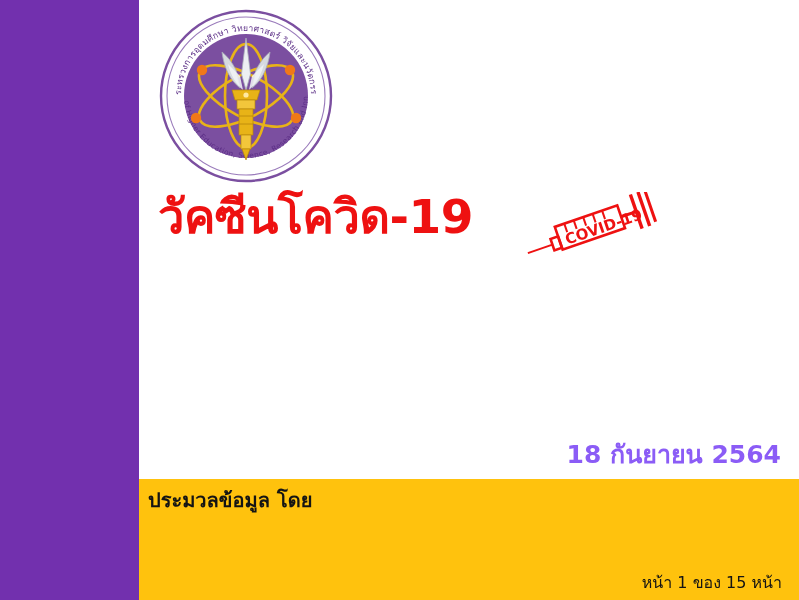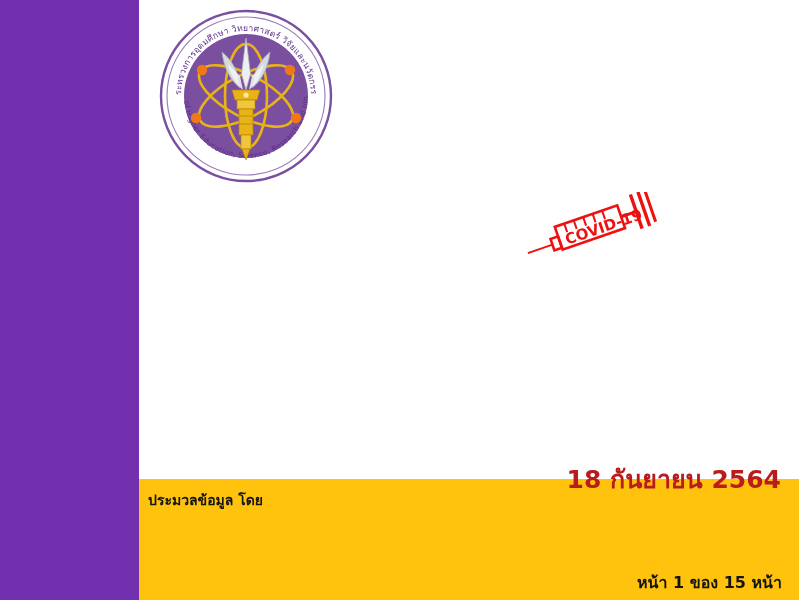--- a/index.html
+++ b/index.html
@@ -93,46 +93,45 @@
     padding-left: 10px;
   }
 
   
   .date-line {
     position: absolute;
     right: 18px;
     top: 434px;
     font-size: 25px;
     font-weight: bold;
-    color: #b91c1c;
+    color: #8b5cf6;
     white-space: nowrap;
     text-align: right;
-    margin-top: 25px;
   }
 
   
   .credit {
     position: absolute;
     left: 148px;
     top: 488px;
     width: 620px;
     color: #141414;
-    font-size: 14px;
+    font-size: 20px;
     font-weight: bold;
     line-height: 25px;
     white-space: nowrap;
   }
 
   
   .page-num {
     position: absolute;
     right: 17px;
     top: 570px;
     font-size: 16px;
-    font-weight: bold;
+    font-weight: normal;
     color: #141414;
     white-space: nowrap;
   }
 </style>
 </head>
 <body>
 
 <div class="slide">
 
   <div class="left-band"></div>
@@ -185,20 +184,21 @@
         <rect x="83" y="127" width="10" height="14" fill="#F2C63B" stroke="#B8870A" stroke-width="0.7"></rect>
         <path d="M84 141 L92 141 L88 152 Z" fill="#E8B317" stroke="#B8870A" stroke-width="0.7"></path>
         <line x1="81" y1="108" x2="95" y2="108" stroke="#B8870A" stroke-width="0.8"></line>
         <line x1="81" y1="116" x2="95" y2="116" stroke="#B8870A" stroke-width="0.8"></line>
         <circle cx="88" cy="87" r="2.6" fill="#FFE9A3"></circle>
       </g>
     </svg>
   </div>
 
   <div class="title-row">
+    <div class="title-main">วัคซีนโควิด-19</div>
 
     <div class="syringe">
       <svg width="140" height="66" viewBox="0 0 140 66" xmlns="http://www.w3.org/2000/svg">
         <g transform="rotate(-19 70 33)" fill="none" stroke="#EE1111" stroke-width="2.6">
 
           <line x1="4" y1="40" x2="30" y2="40" stroke-width="2"></line>
 
           <path d="M30 34 L38 34 L38 46 L30 46 Z"></path>
 
           <rect x="38" y="24" width="66" height="24"></rect>

